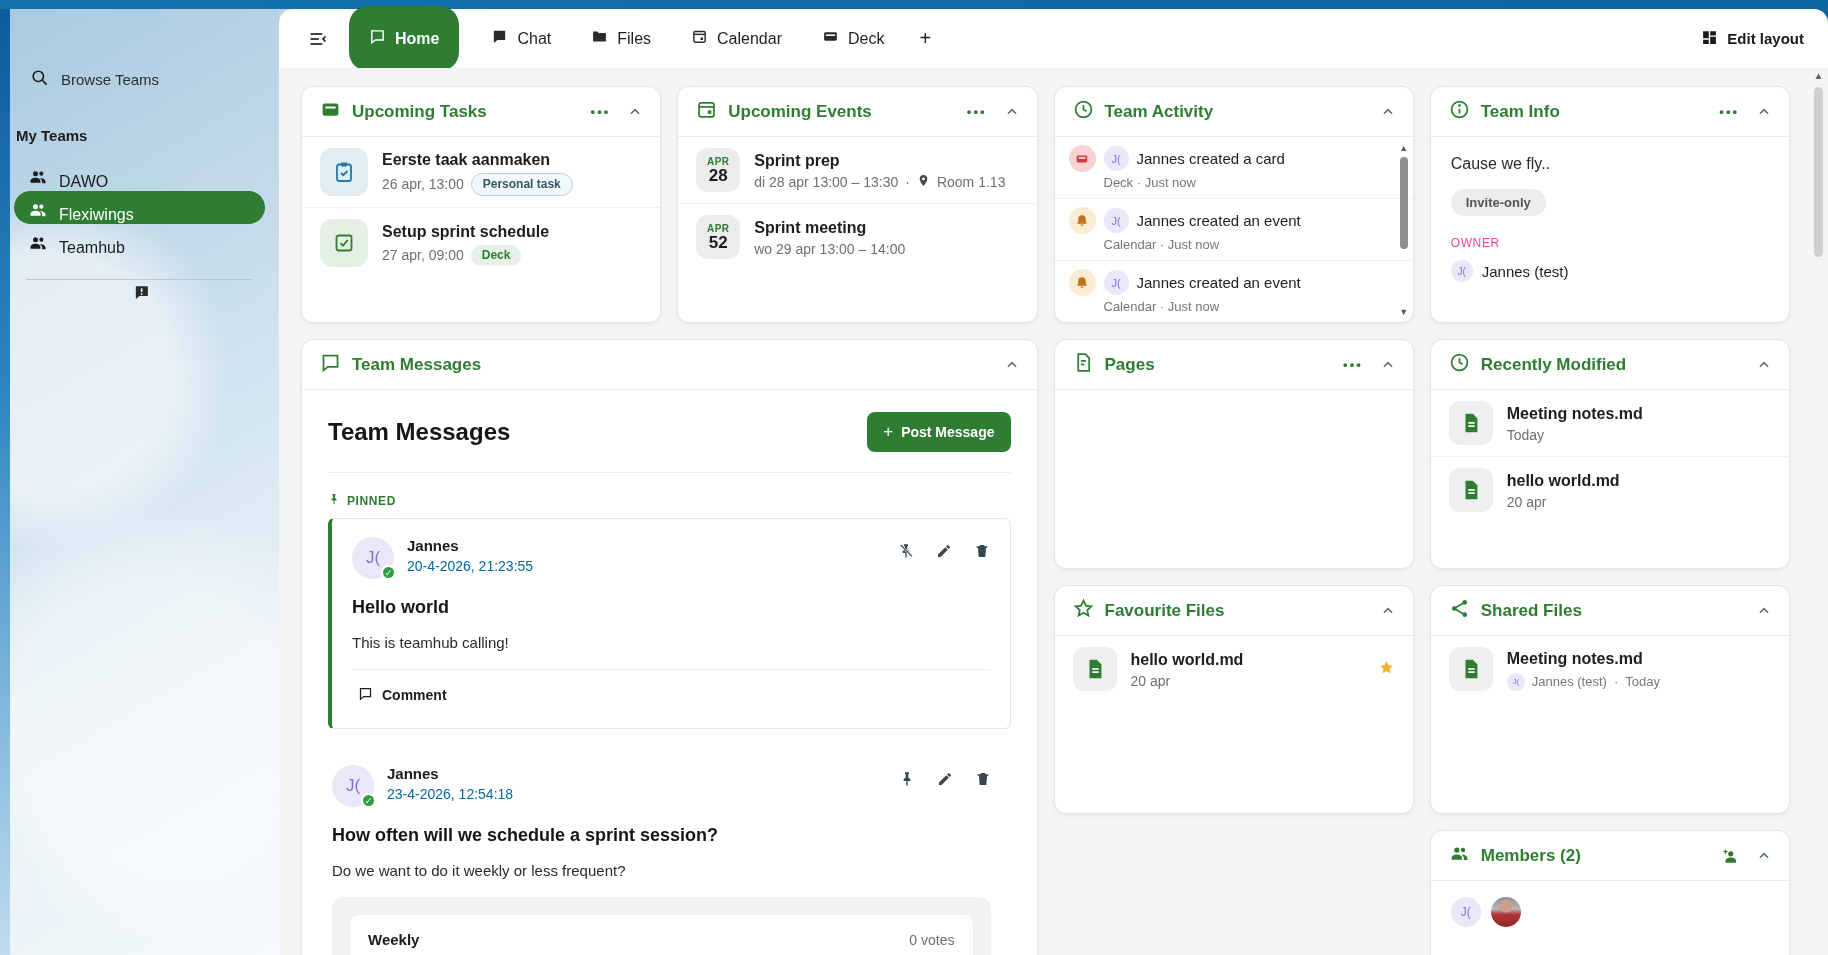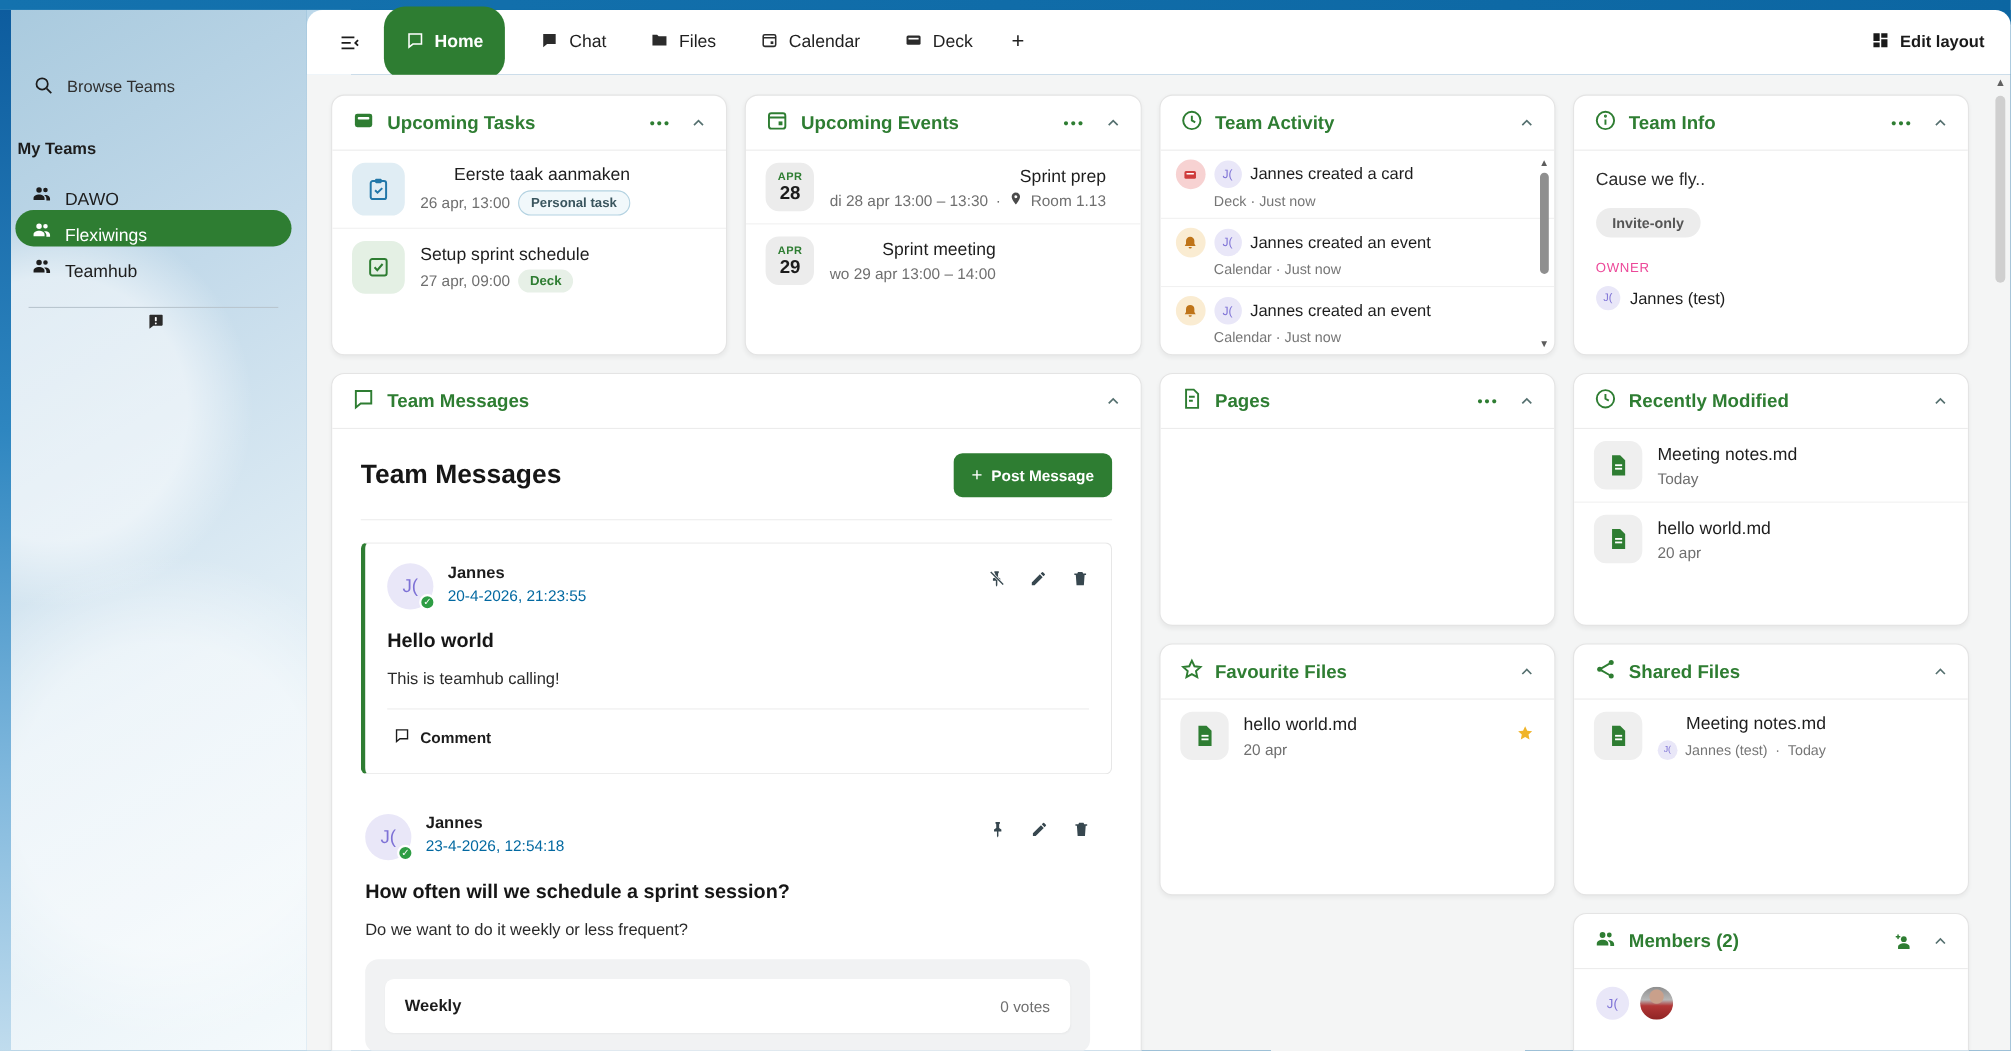--- a/index.html
+++ b/index.html
@@ -50,21 +50,21 @@
   .w-title { font-size:17px; font-weight:700; color:#2e7d32; white-space:nowrap; }
   .w-ctrl { margin-left:auto; display:flex; align-items:center; gap:18px; }
   .w-ctrl .ctl { cursor:pointer; display:flex; align-items:center; }
 
   .li-row { display:flex; align-items:center; gap:14px; padding:11px 18px; border-bottom:1px solid #f1f1f1; cursor:pointer; }
   .li-row:last-child { border-bottom:none; }
   .chip { width:48px; height:48px; border-radius:12px; display:flex; align-items:center; justify-content:center; flex:none; }
   .chip.blue { background:#e0edf4; }
   .chip.green { background:#e4f0e4; }
   .chip.gray { background:#ececec; width:44px; height:44px; }
-  .li-title { font-size:16px; font-weight:400; color:#1d1d1d; line-height:21px;text-align:right; }
+  .li-title { font-size:16px; font-weight:700; color:#1d1d1d; line-height:21px; }
   .li-meta { font-size:14px; color:#6f6f6f; margin-top:3px; display:flex; align-items:center; gap:7px; }
   .badge { display:inline-block; font-size:12px; font-weight:700; padding:3px 11px; border-radius:12px; line-height:15px; }
   .badge-blue { background:#f1f8fb; border:1.5px solid #b3d2e1; color:#3a555e; }
   .badge-green { background:#e7f0e7; color:#2e7d32; }
   .badge-gray { background:#ececec; color:#555; font-weight:700; font-size:13px; padding:6px 15px; border-radius:15px; }
   .datechip { display:flex; flex-direction:column; align-items:center; justify-content:center; }
   .datechip .mon { font-size:10px; font-weight:700; color:#2e7d32; letter-spacing:.5px; }
   .datechip .day { font-size:17px; font-weight:800; color:#1c1c1c; line-height:18px; }
 
   
@@ -351,21 +351,21 @@
                       <path d="M12 2a7 7 0 0 0-7 7c0 5.2 7 13 7 13s7-7.8 7-13a7 7 0 0 0-7-7zm0 9.5A2.5 2.5 0 1 1 12 6.5a2.5 2.5 0 0 1 0 5z"></path>
                     </svg>
                 </span>
                 <span>Room 1.13</span>
               </div>
             </span>
           </div>
           <div class="li-row">
             <span class="chip gray datechip">
               <span class="mon">APR</span>
-              <span class="day">29</span>
+              <span class="day">52</span>
             </span>
             <span>
               <div class="li-title">Sprint meeting</div>
               <div class="li-meta">
                 <span>wo 29 apr 13:00 – 14:00</span>
               </div>
             </span>
           </div>
         </div>
 
@@ -488,20 +488,28 @@
             <div class="tm-title-row">
               <span class="tm-h2">Team Messages</span>
               <button class="post-btn">
                 <span style="font-size:17px;font-weight:400;">+</span>
                 <span>Post Message</span>
               </button>
             </div>
 
             <div class="tm-divider"></div>
 
+            <div class="pinned-label">
+              <span>
+                <svg width="12" height="12" viewBox="0 0 24 24" fill="#2e7d32">
+                    <path d="M9 2h6v2l-1 1v5l3 2v3h-4v6l-1 2-1-2v-6H7v-3l3-2V5L9 4z"></path>
+                  </svg>
+              </span>
+              <span>PINNED</span>
+            </div>
 
             <div class="msg-card">
               <div class="msg-head">
                 <span class="msg-av">
                   <span class="circ">J(</span>
                   <span class="check">✓</span>
                 </span>
                 <span>
                   <div class="msg-author">Jannes</div>
                   <div class="msg-time">20-4-2026, 21:23:55</div>

